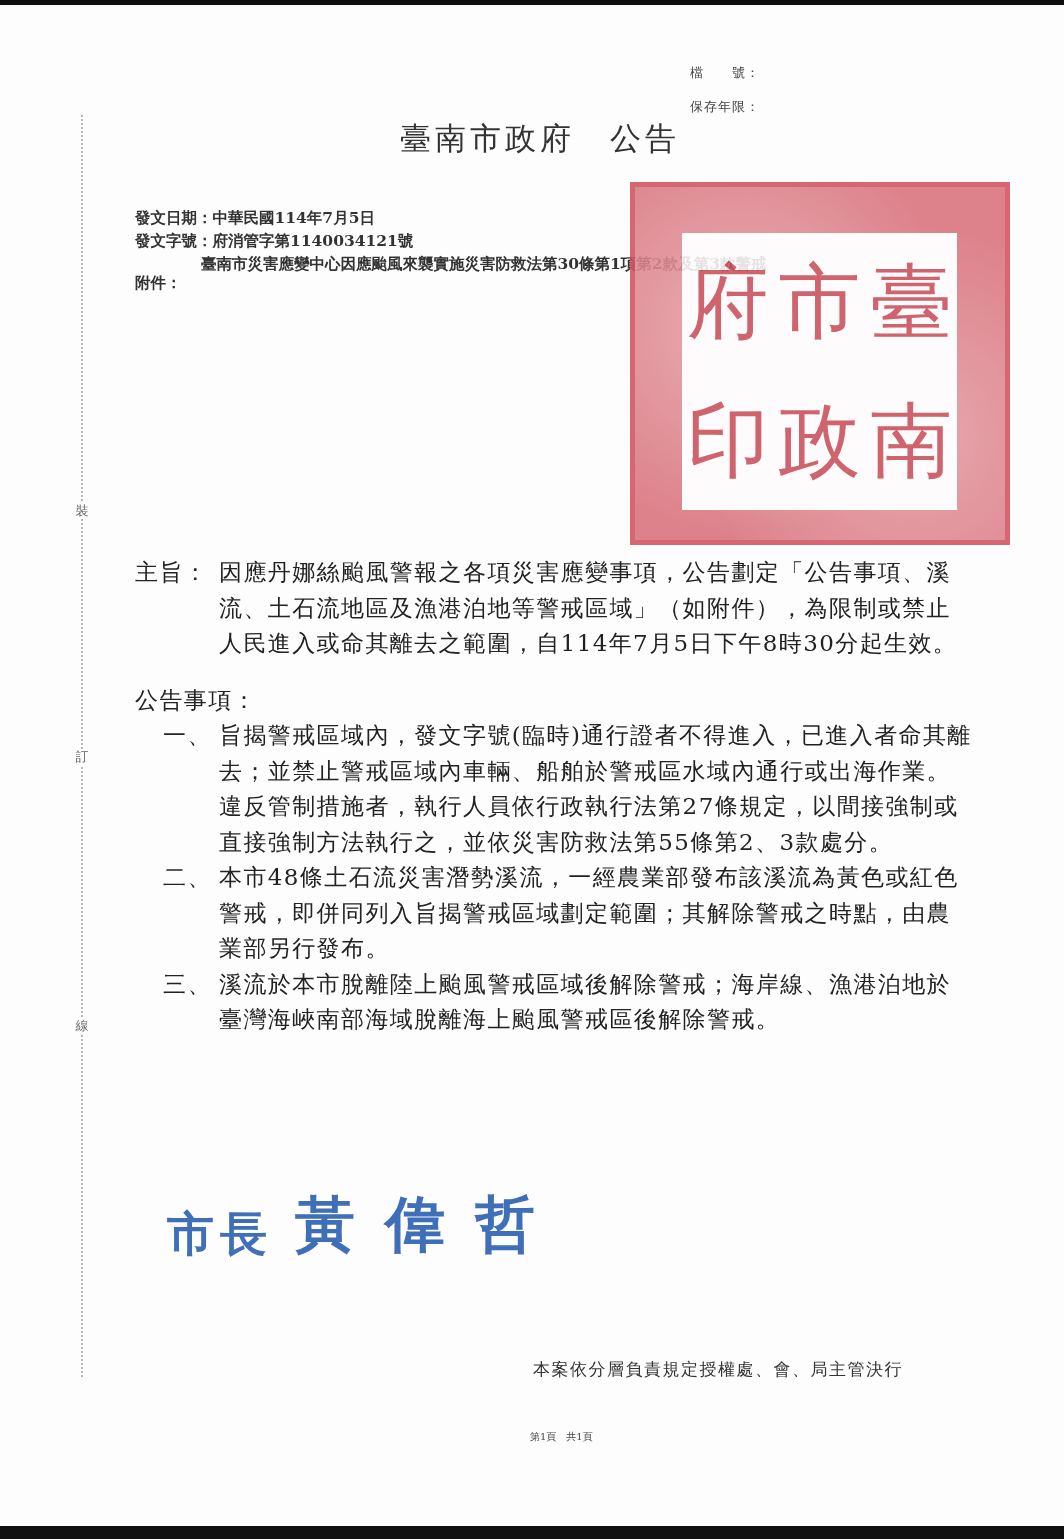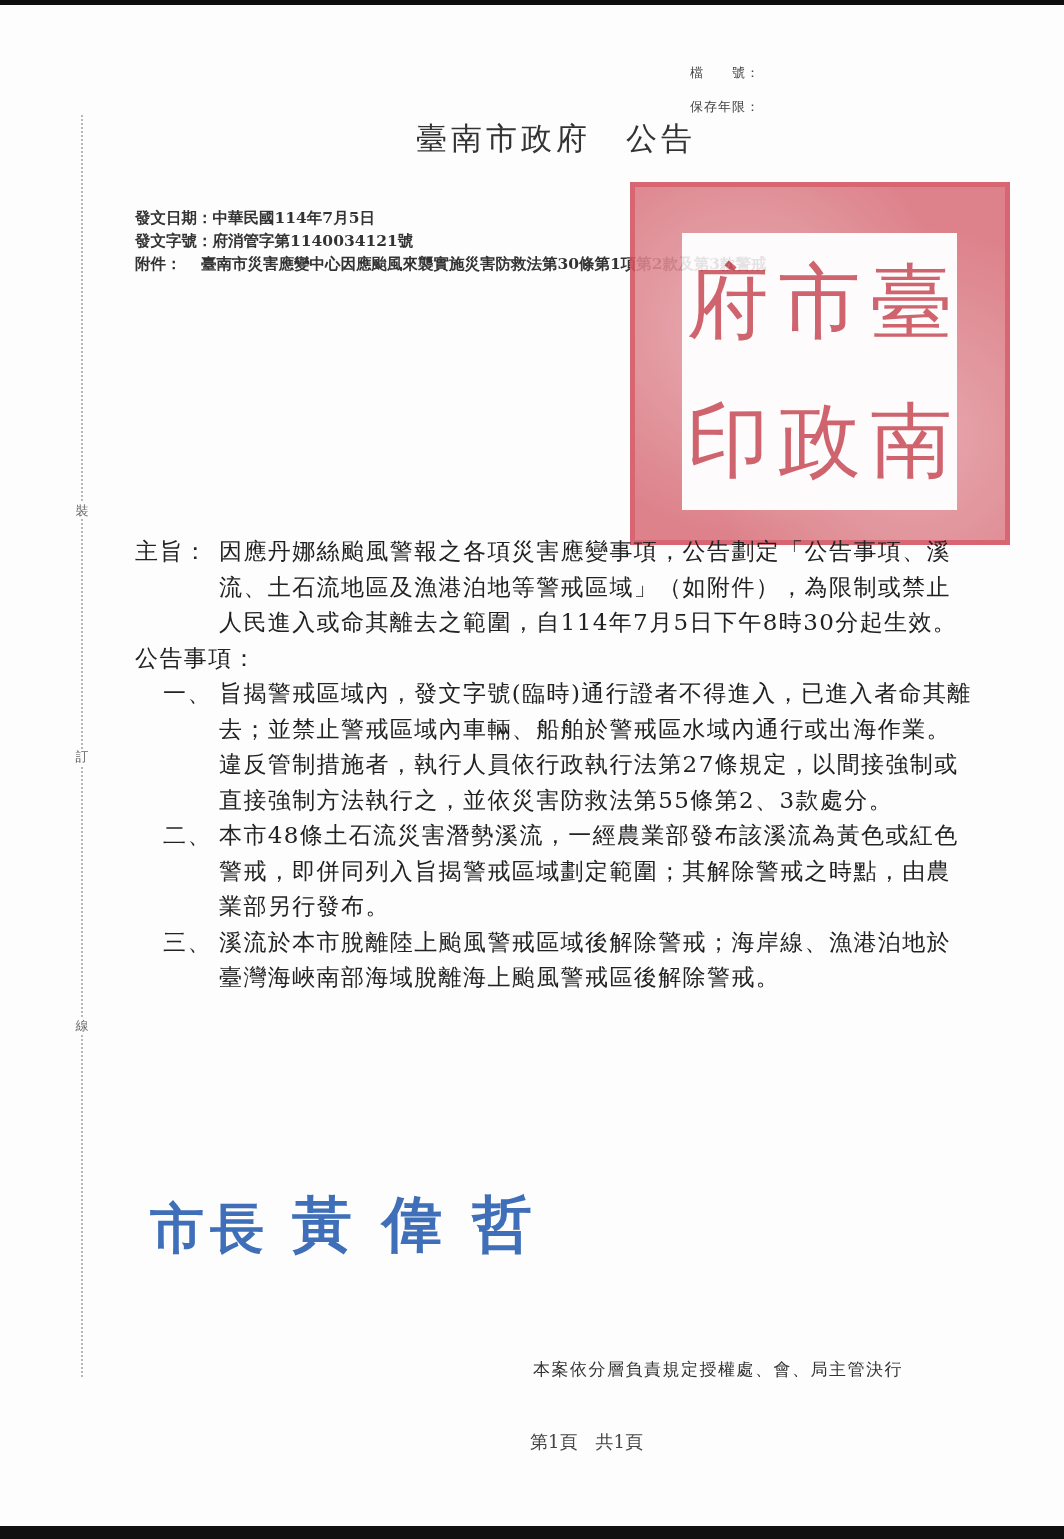--- a/index.html
+++ b/index.html
@@ -18,27 +18,27 @@
       border-left: 2px dotted #b8b8b8;
     }
     .bind-char {
       position: absolute; left: 74px; width: 16px; font-size: 13px; color: #666;
       background: #fdfdfd; text-align: center; line-height: 16px;
     }
 
     .meta-field { position: absolute; left: 690px; font-size: 13px; color: #444; letter-spacing: 1px; }
 
     .doc-title {
-      position: absolute; left: 416px; top: 118px; font-size: 31px; color: #333;
+      position: absolute; left: 400px; top: 118px; font-size: 31px; color: #333;
       letter-spacing: 4px; white-space: pre;
     }
 
     .header-block { position: absolute; left: 135px; top: 206px; font-size: 15.5px; color: #333; line-height: 23px; }
     .header-row { display: flex; white-space: nowrap; font-weight: bold; }
-    .header-label { width: 66px; }
+    .header-label { width: 66px; margin-top: 19px; }
     .attach-cont { padding-left: 66px; }
 
     
     .stamp {
       position: absolute; left: 630px; top: 182px; width: 380px; height: 363px;
       background:
         radial-gradient(circle at 30% 40%, rgba(255,255,255,0.35) 0, rgba(255,255,255,0) 60%),
         radial-gradient(circle at 75% 70%, rgba(255,255,255,0.3) 0, rgba(255,255,255,0) 55%),
         #d9727c;
       opacity: 0.88;
@@ -53,40 +53,40 @@
     .seal-char {
       display: flex; align-items: center; justify-content: center;
       font-family: "DejaVu Serif", serif; font-size: 82px; color: #c9505c; font-weight: normal;
       line-height: 1;
     }
 
     .body-text {
       position: absolute; left: 135px; top: 534px; width: 840px;
       font-size: 23px; line-height: 35.5px; color: #222; letter-spacing: 1.4px;
     }
-    .para { display: flex; }
+    .para { display: flex; margin-top: 21px; }
     .para-label { flex: 0 0 84px; white-space: nowrap; }
     .para-content { flex: 1; }
     .item { display: flex; margin-left: 28px; }
     .item-num { flex: 0 0 56px; white-space: nowrap; }
     .item-content { flex: 1; }
 
     .signature {
       position: absolute; left: 150px; top: 1185px;
       font-family: "DejaVu Serif", serif; color: #3f6fb8; font-weight: bold;
       display: flex; align-items: flex-end;
     }
-    .sig-title { font-size: 54px; letter-spacing: 6px; margin-right: 22px; }
+    .sig-title { font-size: 47px; letter-spacing: 6px; margin-right: 22px; margin-left: 17px; }
     .sig-name { font-size: 60px; letter-spacing: 30px; text-align: right; }
 
     .delegation {
       position: absolute; left: 533px; top: 1358px; font-size: 17px; color: #333; letter-spacing: 1.5px;
     }
     .page-number {
-      position: absolute; left: 530px; top: 1430px; font-size: 18px; color: #444; white-space: pre;
+      position: absolute; left: 530px; top: 1430px; font-size: 10px; color: #444; white-space: pre;
     }
   </style>
 </head>
 <body>
 
 <div class="bar-top"></div>
 
 <div class="bind-line"></div>
 <div class="bind-char" style="top:503px">裝</div>
 <div class="bind-char" style="top:749px">訂</div>

